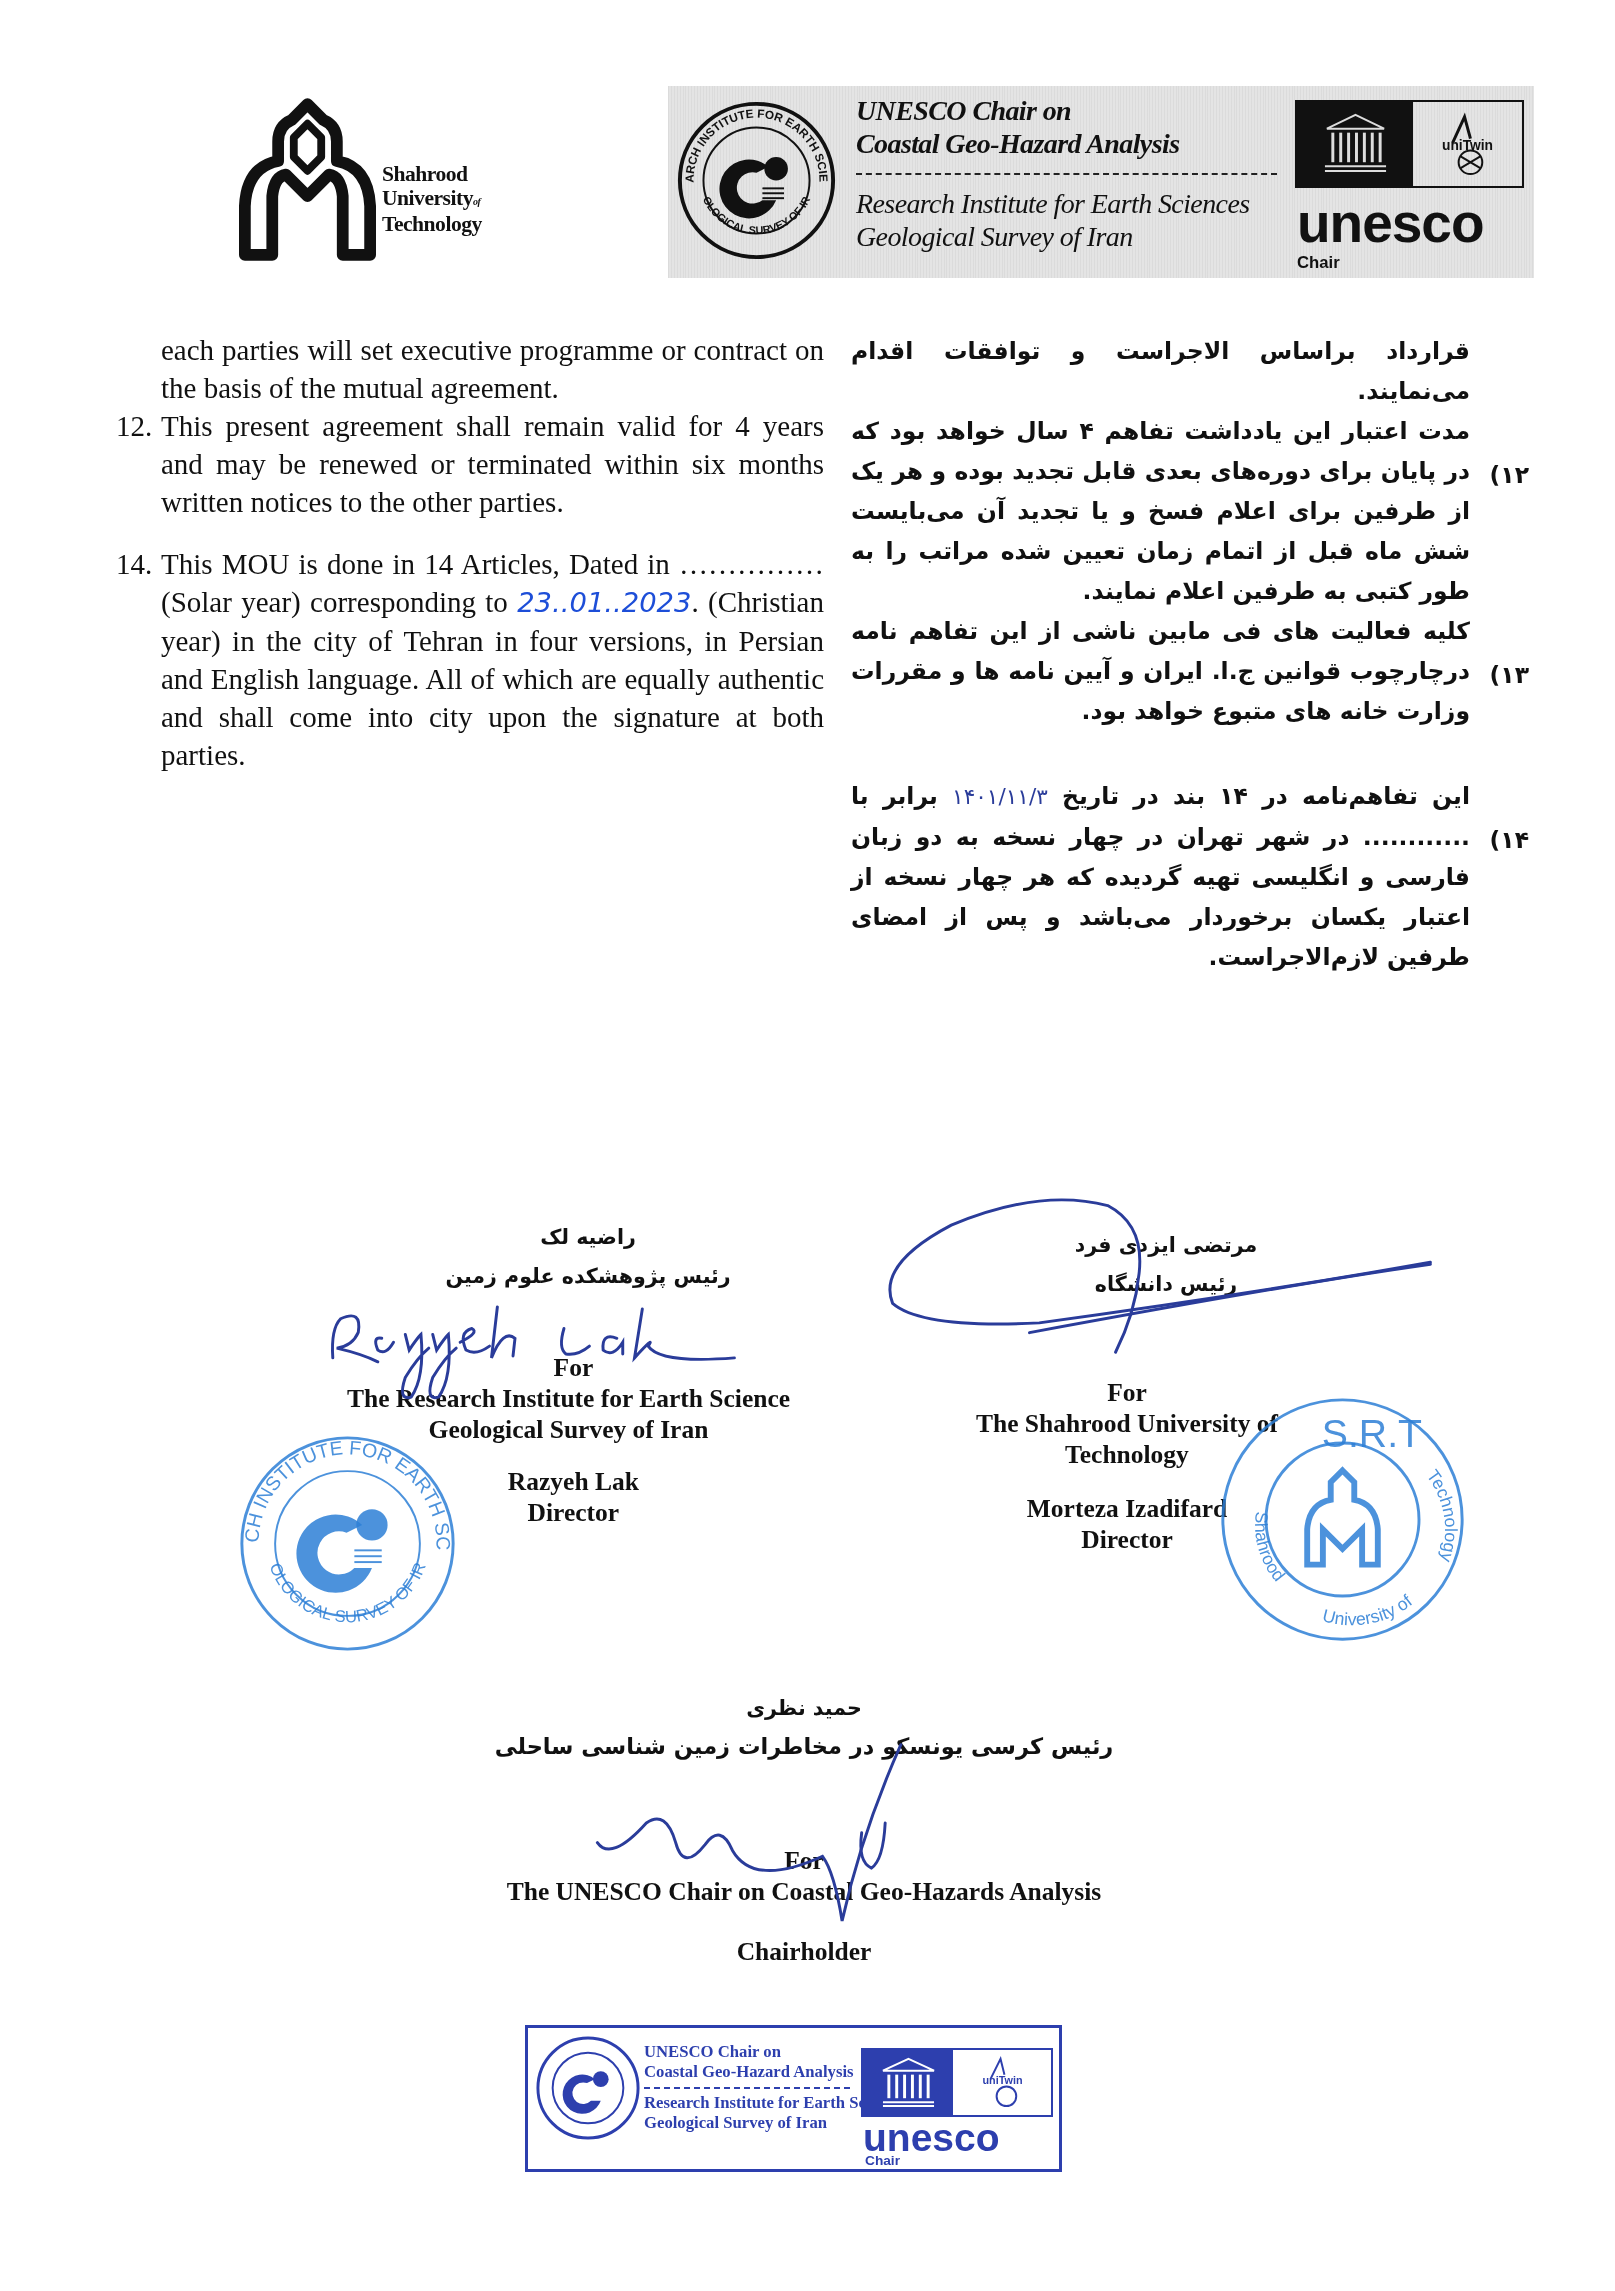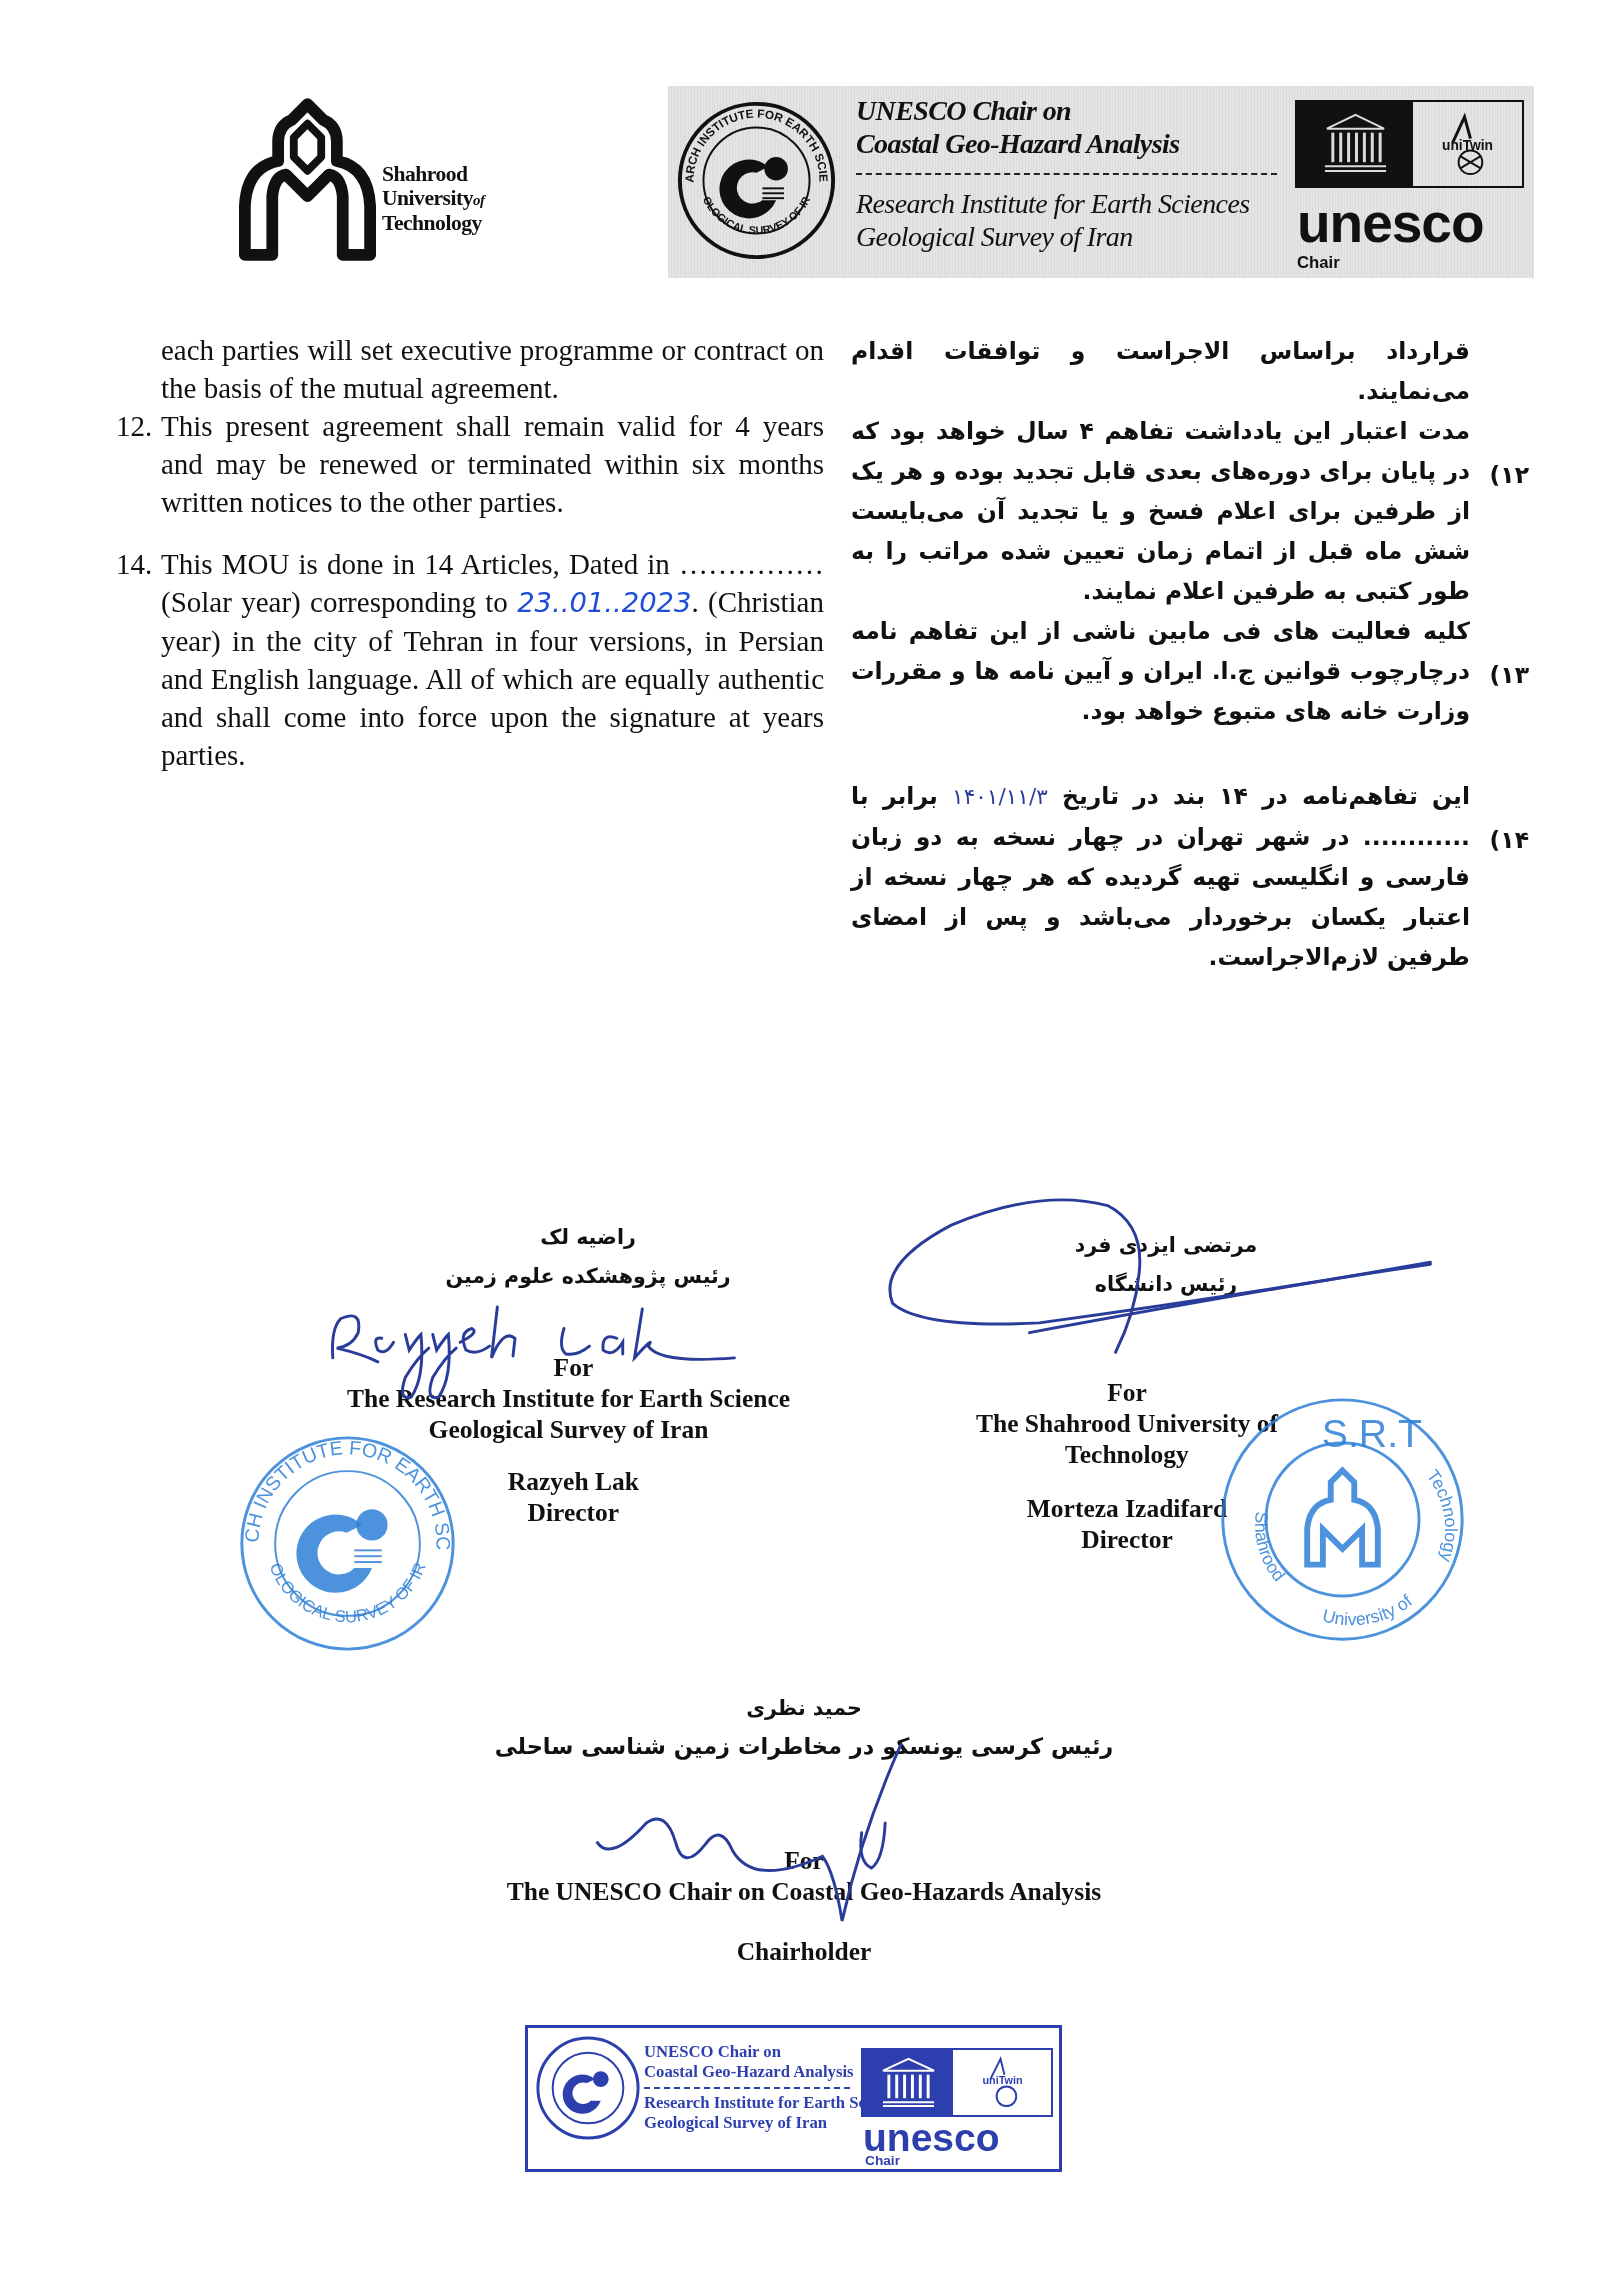--- a/index.html
+++ b/index.html
@@ -61,21 +61,21 @@
 
 <div class="hdr-left">
   <svg class="sut-logo" viewBox="0 0 140 170">
     <g fill="none" stroke="#111" stroke-linejoin="round">
       <path d="M70 6 L86 22 Q100 28 100 44 L100 64 Q132 70 134 110 L134 160 L106 160 L106 100 Q104 80 92 78 L70 100 L48 78 Q36 80 34 100 L34 160 L6 160 L6 110 Q8 70 40 64 L40 44 Q40 28 54 22 Z" stroke-width="12"></path>
       <path d="M70 26 L84 40 L84 60 L70 74 L56 60 L56 40 Z" stroke-width="8"></path>
     </g>
   </svg>
   <div class="sut-text">
     <span>Shahrood</span>
-    <span><span style="display:inline">University</span><small style="font-size:15px;font-style:italic">of</small></span>
+    <span><span style="display:inline">University</span><small style="font-size:10px;font-style:italic">of</small></span>
     <span>Technology</span>
   </div>
 </div>
 
 <div class="hdr-band">
   <svg class="rie-seal" viewBox="0 0 168 168">
     <circle cx="84" cy="84" r="78" fill="none" stroke="#111" stroke-width="4"></circle>
     <circle cx="84" cy="84" r="54" fill="none" stroke="#111" stroke-width="2"></circle>
     <defs>
       <path id="sealTop" d="M 20 84 A 64 64 0 0 1 148 84"></path>
@@ -135,21 +135,21 @@
     <span class="num">12.</span>
     <p>This present agreement shall remain valid for 4 years and may be renewed or terminated within six months written notices to the other parties.</p>
   </div>
   <div class="gap"></div>
   <div class="en-para">
     <span class="num">14.</span>
     <p>
       <span>This MOU is done in 14 Articles, Dated in</span>
       <span>……………</span>
       <span>(Solar year) corresponding to</span>
-      <span class="hand">23..01..2023</span><span>. (Christian year) in the city of Tehran in four versions, in Persian and English language. All of which are equally authentic and shall come into force upon the signature at years parties.</span>
+      <span class="hand">23..01..2023</span><span>. (Christian year) in the city of Tehran in four versions, in Persian and English language. All of which are equally authentic and shall come into city upon the signature at both parties.</span>
     </p>
   </div>
 </div>
 
 <div class="col-fa">
   <p class="fa-cont">قرارداد براساس الاجراست و توافقات اقدام می‌نمایند.</p>
   <div class="fa-para">
     <span class="num">۱۲)</span>
     <p>مدت اعتبار این یادداشت تفاهم ۴ سال خواهد بود که در پایان برای دوره‌های بعدی قابل تجدید بوده و هر یک از طرفین برای اعلام فسخ و یا تجدید آن می‌بایست شش ماه قبل از اتمام زمان تعیین شده مراتب را به طور کتبی به طرفین اعلام نمایند.</p>
   </div>

